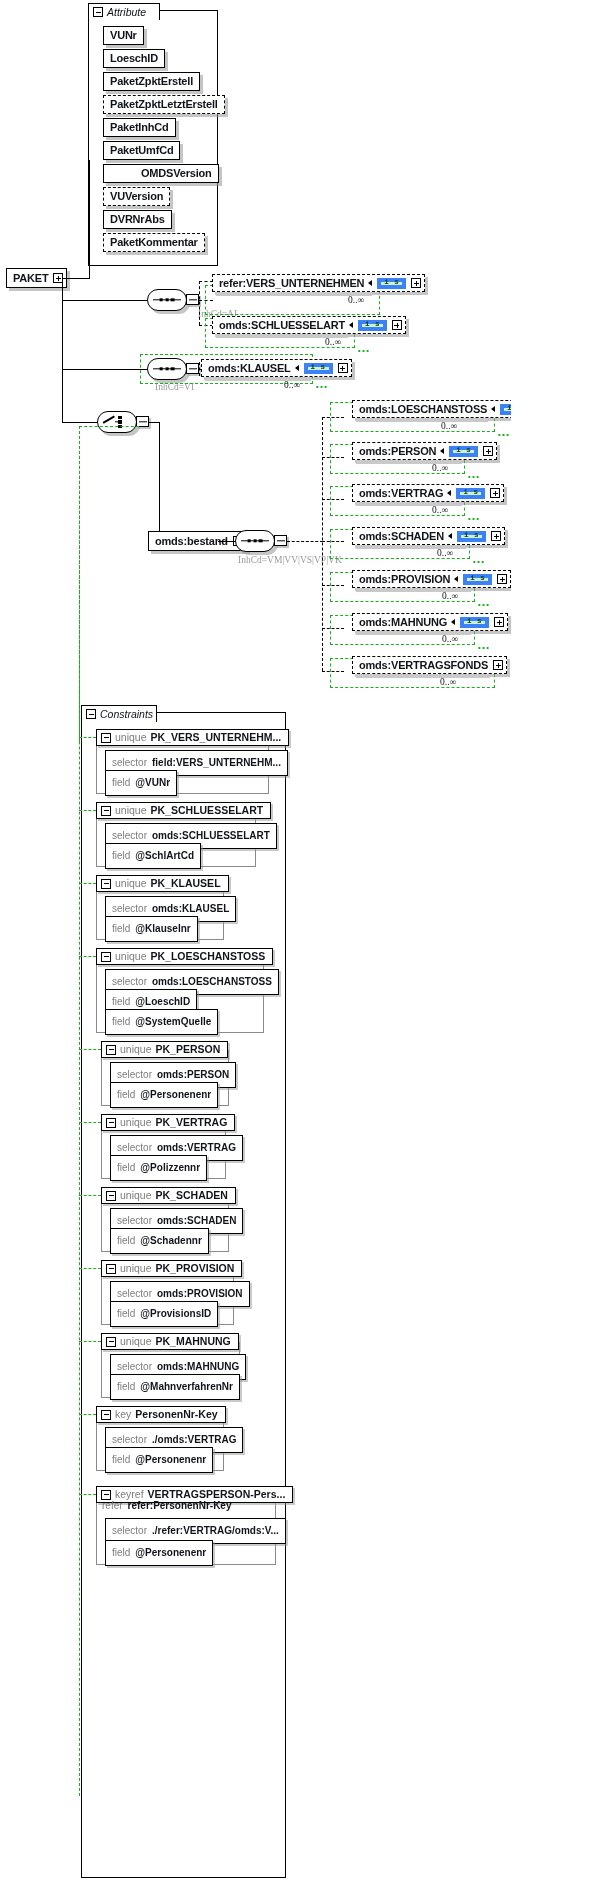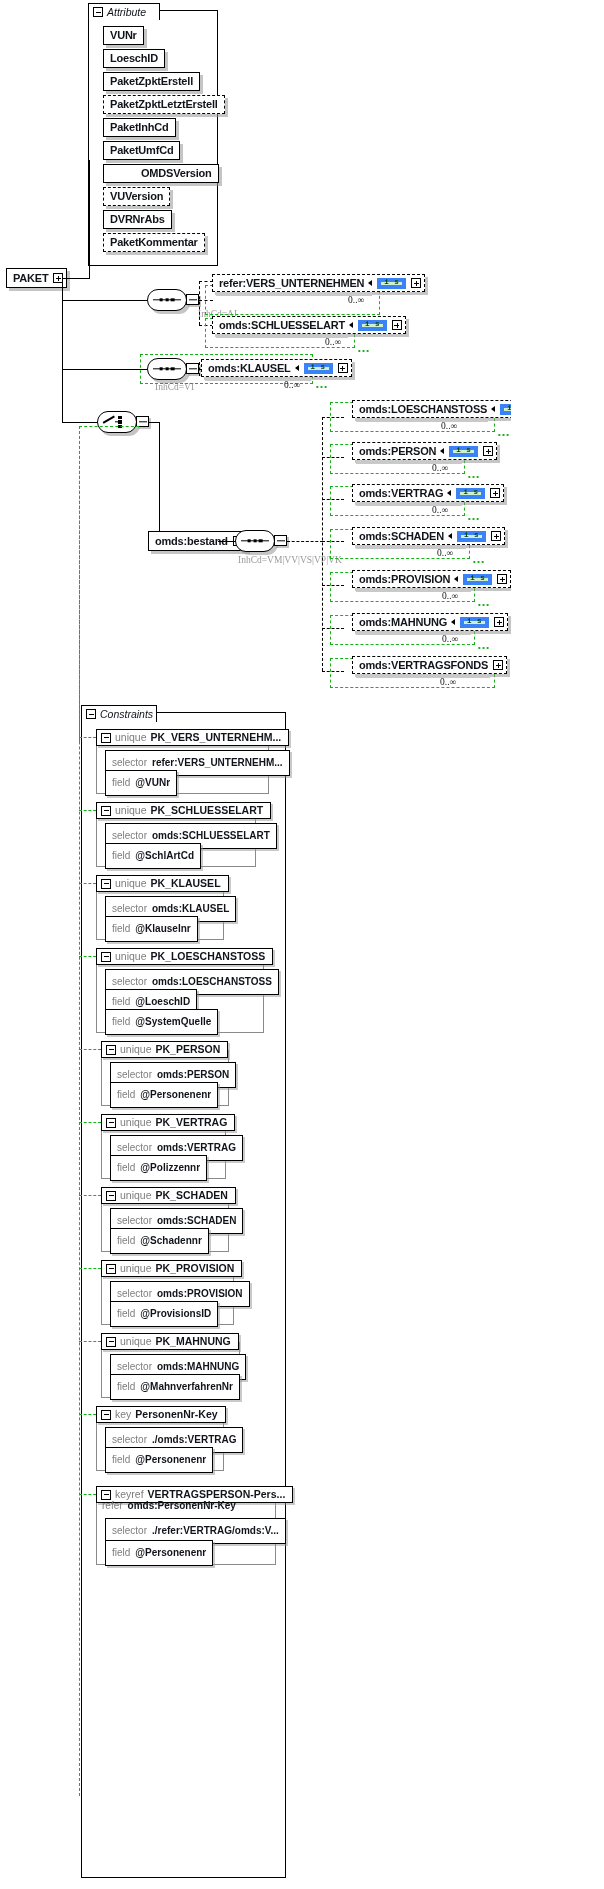--- a/index.html
+++ b/index.html
@@ -518,21 +518,21 @@
 
   <div class="gln h" style="left:79px; top:737px; width:17px;"></div>
   <div class="cblock" style="left:96px; top:738px; width:173px; height:56px;"></div>
   <div class="ctab" style="left:96px; top:729px;">
     <span class="exp"></span>
     <span class="kw">unique</span>
     <span class="nm">PK_VERS_UNTERNEHM...</span>
   </div>
   <div class="crow" style="left:105px; top:750px;">
     <span class="kw">selector</span>
-    <span class="nm">refer:VERS_UNTERNEHM...</span>
+    <span class="nm">field:VERS_UNTERNEHM...</span>
   </div>
   <div class="crow" style="left:105px; top:770px;">
     <span class="kw">field</span>
     <span class="nm">@VUNr</span>
   </div>
 
   <div class="gln h" style="left:79px; top:810px; width:17px;"></div>
   <div class="cblock" style="left:96px; top:811px; width:160px; height:56px;"></div>
   <div class="ctab" style="left:96px; top:802px;">
     <span class="exp"></span>
@@ -682,21 +682,21 @@
 
   <div class="gln h" style="left:79px; top:1494px; width:17px;"></div>
   <div class="cblock" style="left:96px; top:1495px; width:180px; height:70px;"></div>
   <div class="ctab" style="left:96px; top:1486px;">
     <span class="exp"></span>
     <span class="kw">keyref</span>
     <span class="nm">VERTRAGSPERSON-Pers...</span>
   </div>
   <div class="crefer" style="left:102px; top:1501px;">
     <span class="kw">refer</span>
-    <span class="nm">omds:PersonenNr-Key</span>
+    <span class="nm">refer:PersonenNr-Key</span>
   </div>
   <div class="crow" style="left:105px; top:1518px;">
     <span class="kw">selector</span>
     <span class="nm">./refer:VERTRAG/omds:V...</span>
   </div>
   <div class="crow" style="left:105px; top:1540px;">
     <span class="kw">field</span>
     <span class="nm">@Personenenr</span>
   </div>
 

